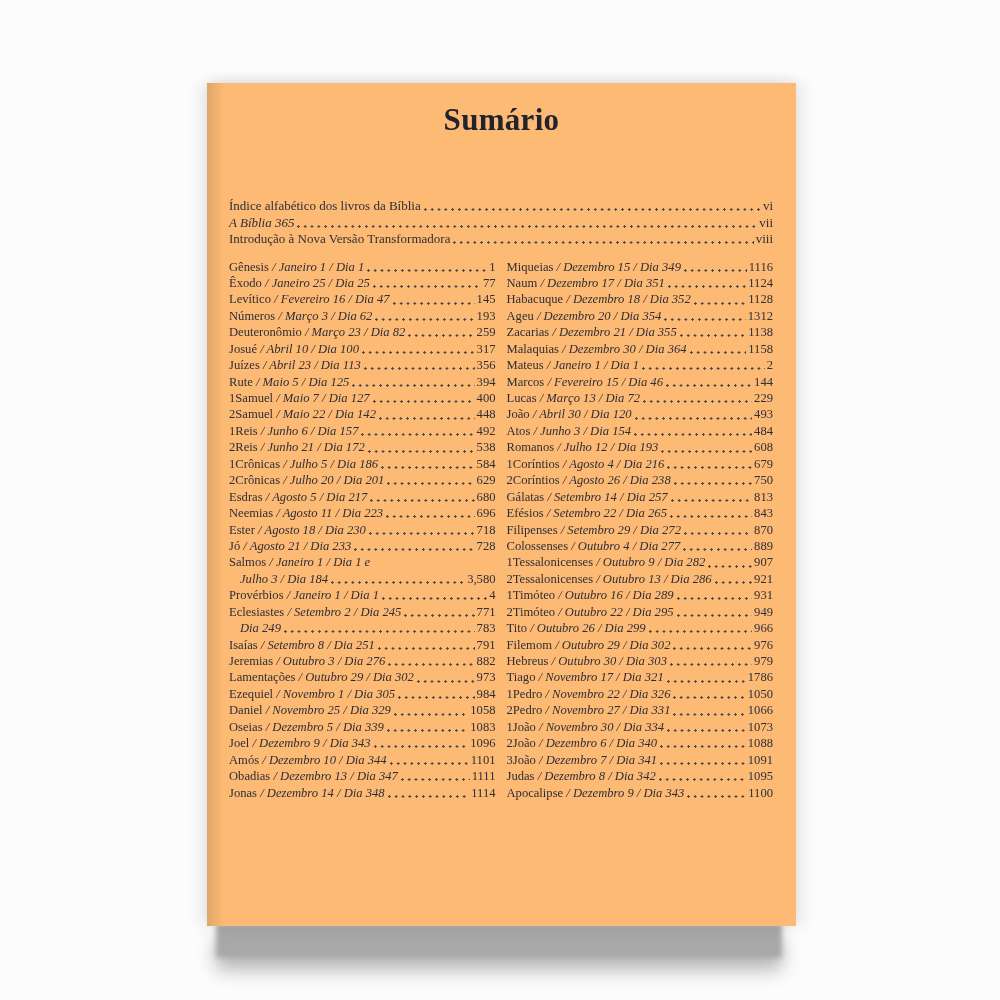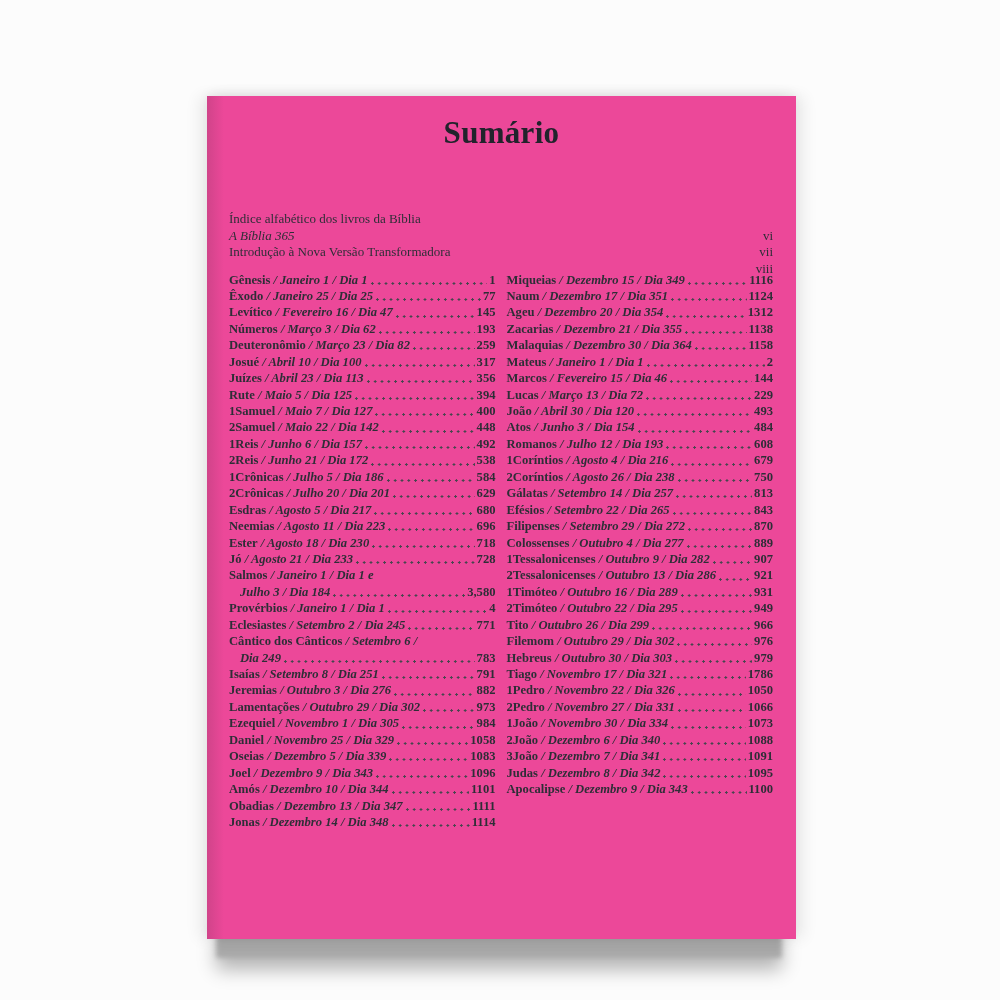--- a/index.html
+++ b/index.html
@@ -17,23 +17,23 @@
     left: 216px; top: 924px;
     width: 566px; height: 34px;
     background: #a8a8a8;
     filter: blur(2.5px);
     box-shadow: 0 12px 18px rgba(0,0,0,0.28);
     border-radius: 2px;
   }
 
   .page {
     position: absolute;
-    left: 207px; top: 96px;
+    left: 207px; top: 83px;
     width: 589px; height: 843px;
-    background: #ec4899;
+    background: #fdba74;
     box-shadow: -8px 0 14px rgba(0,0,0,0.07), 8px 0 14px rgba(0,0,0,0.07), 0 -4px 10px rgba(0,0,0,0.04);
     color: #2e2e37;
   }
   .page-left-shading {
     position: absolute; left: 0; top: 0; bottom: 0; width: 17px;
     background: linear-gradient(to right, rgba(40,40,45,0.14), rgba(40,40,45,0.0));
     pointer-events: none;
   }
 
   .page-title {
@@ -51,28 +51,28 @@
     line-height: 16.5px;
   }
 
   .columns {
     display: flex;
     gap: 11px;
     margin: 11px 23px 0 22px;
     font-size: 12.6px;
     line-height: 16.45px;
   }
-  .col { flex: 1; min-width: 0; font-weight: bold; }
+  .col { flex: 1; min-width: 0; }
 
   .toc-row {
     display: flex;
     white-space: nowrap;
     height: 16.45px;
   }
-  .front-matter .toc-row { height: 16.5px; flex-direction: column; }
+  .front-matter .toc-row { height: 16.5px; }
 
   .entry-text { flex: 0 0 auto; }
   .book-label { font-style: normal; }
   .date-label, .italic-label { font-style: italic; }
   .wrap-indent { padding-left: 11px; text-align: right; }
 
   .leader {
     flex: 1 1 auto;
     min-width: 4px;
     margin: 0 2px 0 1px;
@@ -222,23 +222,20 @@
             <span class="entry-text"><span class="book-label">Provérbios</span><span class="date-label"> / Janeiro 1 / Dia 1</span></span>
             <span class="leader"></span>
             <span class="page-num">4</span>
           </div>
           <div class="toc-row">
             <span class="entry-text"><span class="book-label">Eclesiastes</span><span class="date-label"> / Setembro 2 / Dia 245</span></span>
             <span class="leader"></span>
             <span class="page-num">771</span>
           </div>
           <div class="toc-row">
-            <span class="entry-text"><span class="book-label">Cântico dos Cânticos</span><span class="date-label"> / Setembro 6 /</span></span>
-          </div>
-          <div class="toc-row">
             <span class="entry-text wrap-indent"><span class="date-label">Dia 249</span></span>
             <span class="leader"></span>
             <span class="page-num">783</span>
           </div>
           <div class="toc-row">
             <span class="entry-text"><span class="book-label">Isaías</span><span class="date-label"> / Setembro 8 / Dia 251</span></span>
             <span class="leader"></span>
             <span class="page-num">791</span>
           </div>
           <div class="toc-row">
@@ -290,20 +287,25 @@
       <div class="col">
           <div class="toc-row">
             <span class="entry-text"><span class="book-label">Miqueias</span><span class="date-label"> / Dezembro 15 / Dia 349</span></span>
             <span class="leader"></span>
             <span class="page-num">1116</span>
           </div>
           <div class="toc-row">
             <span class="entry-text"><span class="book-label">Naum</span><span class="date-label"> / Dezembro 17 / Dia 351</span></span>
             <span class="leader"></span>
             <span class="page-num">1124</span>
+          </div>
+          <div class="toc-row">
+            <span class="entry-text"><span class="book-label">Habacuque</span><span class="date-label"> / Dezembro 18 / Dia 352</span></span>
+            <span class="leader"></span>
+            <span class="page-num">1128</span>
           </div>
           <div class="toc-row">
             <span class="entry-text"><span class="book-label">Ageu</span><span class="date-label"> / Dezembro 20 / Dia 354</span></span>
             <span class="leader"></span>
             <span class="page-num">1312</span>
           </div>
           <div class="toc-row">
             <span class="entry-text"><span class="book-label">Zacarias</span><span class="date-label"> / Dezembro 21 / Dia 355</span></span>
             <span class="leader"></span>
             <span class="page-num">1138</span>

